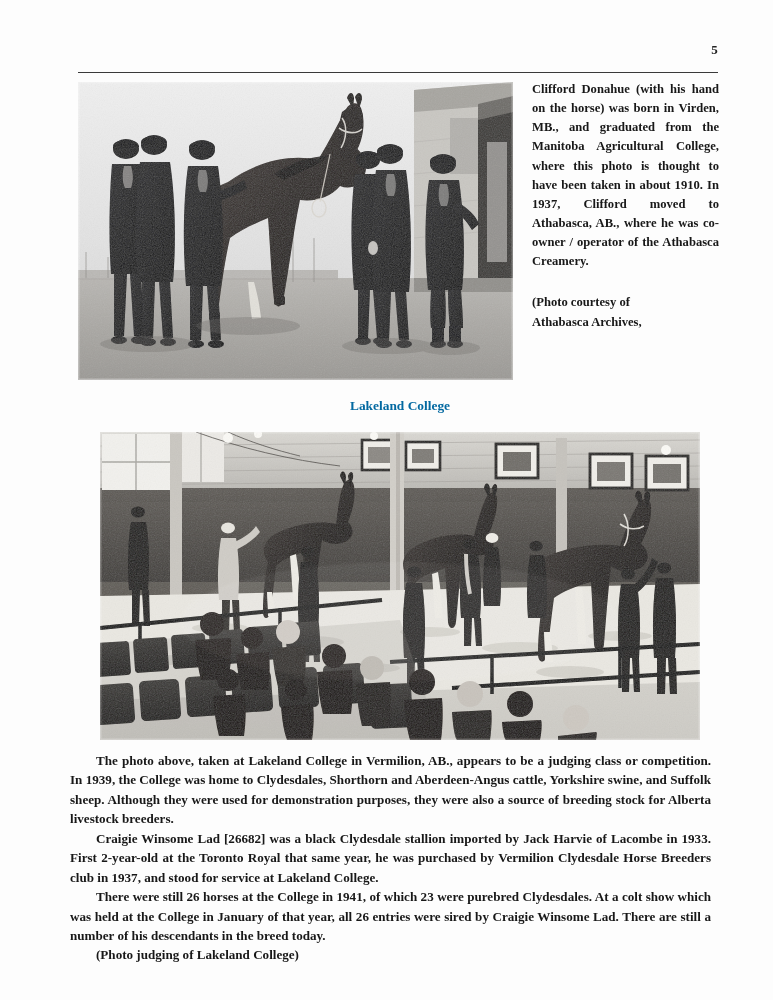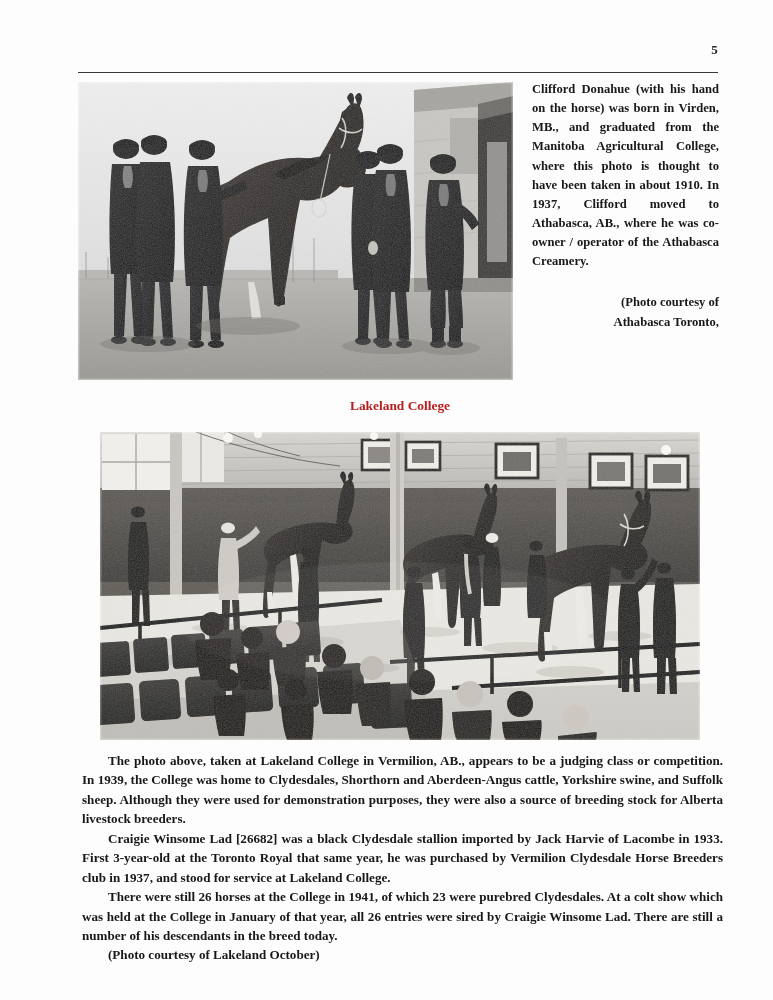--- a/index.html
+++ b/index.html
@@ -67,51 +67,51 @@
     line-height: 1.52;
     text-align: justify;
     text-justify: inter-word;
     color: #181818;
   }
   .caption-credit {
     margin-top: 22px;
     font-size: 12.6px;
     font-weight: 700;
     line-height: 1.52;
-    text-align: right;
+    text-align: left;
     color: #181818;
   }
 
   
   .mid-label {
     position: absolute;
     left: 100px;
     top: 398px;
     width: 600px;
     text-align: center;
     font-size: 13.4px;
     font-weight: 700;
-    color: #b91c1c;
+    color: #0369a1;
   }
 
   
   .photo-bottom {
     position: absolute;
     left: 100px;
     top: 432px;
     width: 600px;
     height: 308px;
     overflow: hidden;
     background: #cfcfcf;
   }
 
   
   .body-col {
     position: absolute;
-    left: 82px;
+    left: 70px;
     top: 751px;
     width: 641px;
   }
   .body-col p {
     margin: 0;
     font-size: 13.1px;
     font-weight: 700;
     line-height: 1.485;
     text-align: justify;
     text-justify: inter-word;
@@ -305,21 +305,21 @@
 
         <rect x="0" y="0" width="435" height="298" fill="none" stroke="#ffffff" stroke-width="3" opacity="0.35"></rect>
       </g>
     </svg>
   </div>
 
   <div class="caption-col">
     <div class="caption-body">Clifford Donahue (with his hand on the horse) was born in Virden, MB., and graduated from the Manitoba Agricultural College, where this photo is thought to have been taken in about 1910. In 1937, Clifford moved to Athabasca, AB., where he was co-owner / operator of the Athabasca Creamery.</div>
     <div class="caption-credit">
       <div>(Photo courtesy of</div>
-      <div>Athabasca Toronto,</div>
+      <div>Athabasca Archives,</div>
     </div>
   </div>
 
   <div class="mid-label">Lakeland College</div>
 
   <div class="photo-bottom">
     <svg class="photo-img" viewBox="0 0 600 308" preserveAspectRatio="none">
       <defs>
         <linearGradient id="wallG" x1="0" y1="0" x2="0" y2="1">
           <stop offset="0%" stop-color="#d9d7d2"></stop>
@@ -568,18 +568,18 @@
         </g>
 
         <ellipse cx="300" cy="190" rx="220" ry="60" fill="#ffffff" opacity="0.07" filter="url(#soft2)"></ellipse>
         <rect x="0" y="0" width="600" height="308" fill="none" stroke="#ffffff" stroke-width="3" opacity="0.3"></rect>
       </g>
     </svg>
   </div>
 
   <div class="body-col">
     <p>The photo above, taken at Lakeland College in Vermilion, AB., appears to be a judging class or competition. In 1939, the College was home to Clydesdales, Shorthorn and Aberdeen-Angus cattle, Yorkshire swine, and Suffolk sheep. Although they were used for demonstration purposes, they were also a source of breeding stock for Alberta livestock breeders.</p>
-    <p>Craigie Winsome Lad [26682] was a black Clydesdale stallion imported by Jack Harvie of Lacombe in 1933. First 3-year-old at the Toronto Royal that same year, he was purchased by Vermilion Clydesdale Horse Breeders club in 1937, and stood for service at Lakeland College.</p>
+    <p>Craigie Winsome Lad [26682] was a black Clydesdale stallion imported by Jack Harvie of Lacombe in 1933. First 2-year-old at the Toronto Royal that same year, he was purchased by Vermilion Clydesdale Horse Breeders club in 1937, and stood for service at Lakeland College.</p>
     <p>There were still 26 horses at the College in 1941, of which 23 were purebred Clydesdales. At a colt show which was held at the College in January of that year, all 26 entries were sired by Craigie Winsome Lad. There are still a number of his descendants in the breed today.</p>
-    <p class="body-credit">(Photo courtesy of Lakeland October)</p>
+    <p class="body-credit">(Photo judging of Lakeland College)</p>
   </div>
 
 </div>
 
 </body></html>

